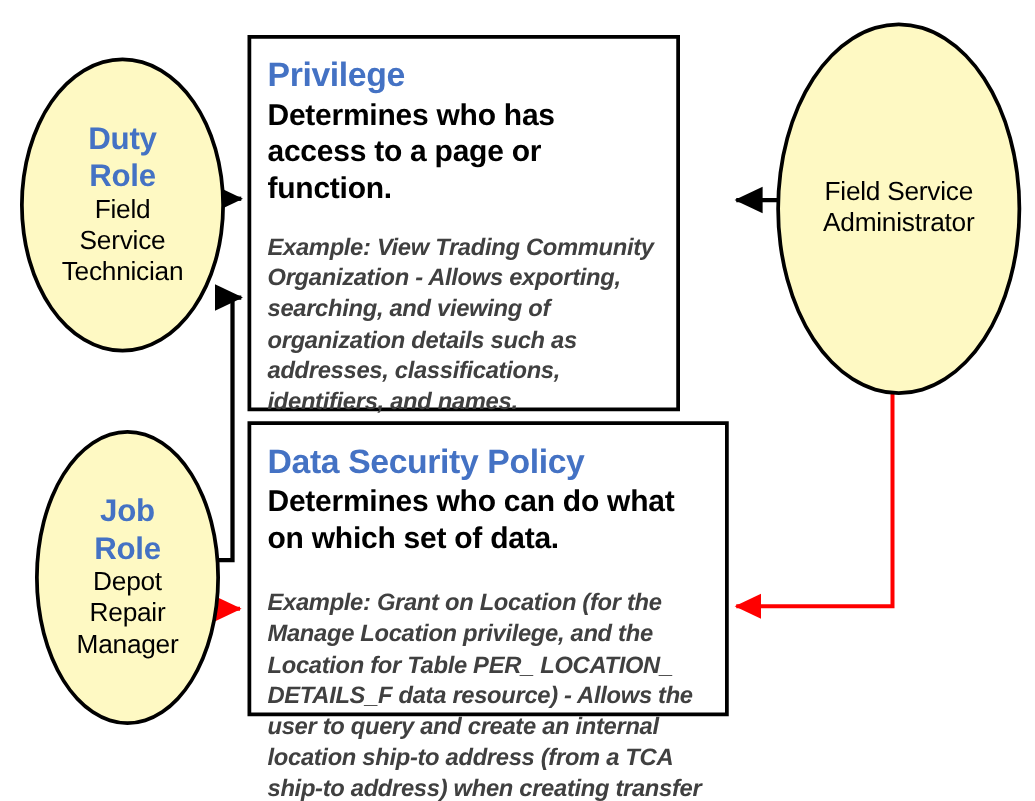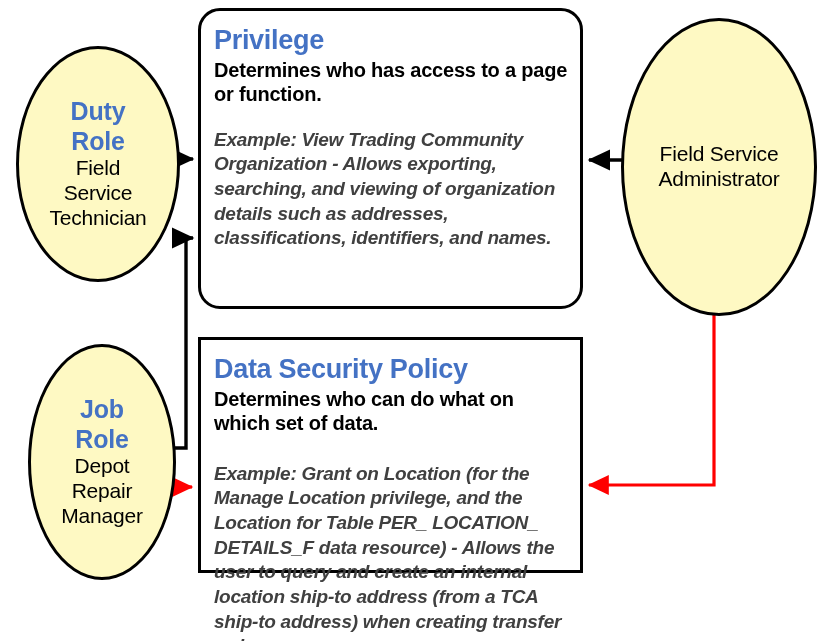--- a/index.html
+++ b/index.html
@@ -64,35 +64,35 @@
   }
 
   
   .concept-box {
     position: absolute;
     border: 3px solid #000000;
     background: #ffffff;
     box-sizing: border-box;
     padding: 6px 12px 6px 13px;
   }
-  #box-privilege { left: 198px; top: 8px; width: 385px; height: 301px; border-radius: 22px; }
+  #box-privilege { left: 198px; top: 28px; width: 346px; height: 301px; }
   #box-dsp       { left: 198px; top: 337px; width: 385px; height: 236px; }
 
   .box-title {
     color: #4472C4;
     font-weight: bold;
     font-size: 27px;
     line-height: 1.18;
     margin: 8px 0 0 0;
     letter-spacing: -0.3px;
   }
   .box-desc {
     color: #000000;
     font-weight: bold;
-    font-size: 20px;
+    font-size: 24px;
     line-height: 1.22;
     margin: 1px 0 0 0;
     letter-spacing: -0.2px;
   }
   .box-example {
     color: #404040;
     font-weight: bold;
     font-style: italic;
     font-size: 19px;
     line-height: 1.3;

